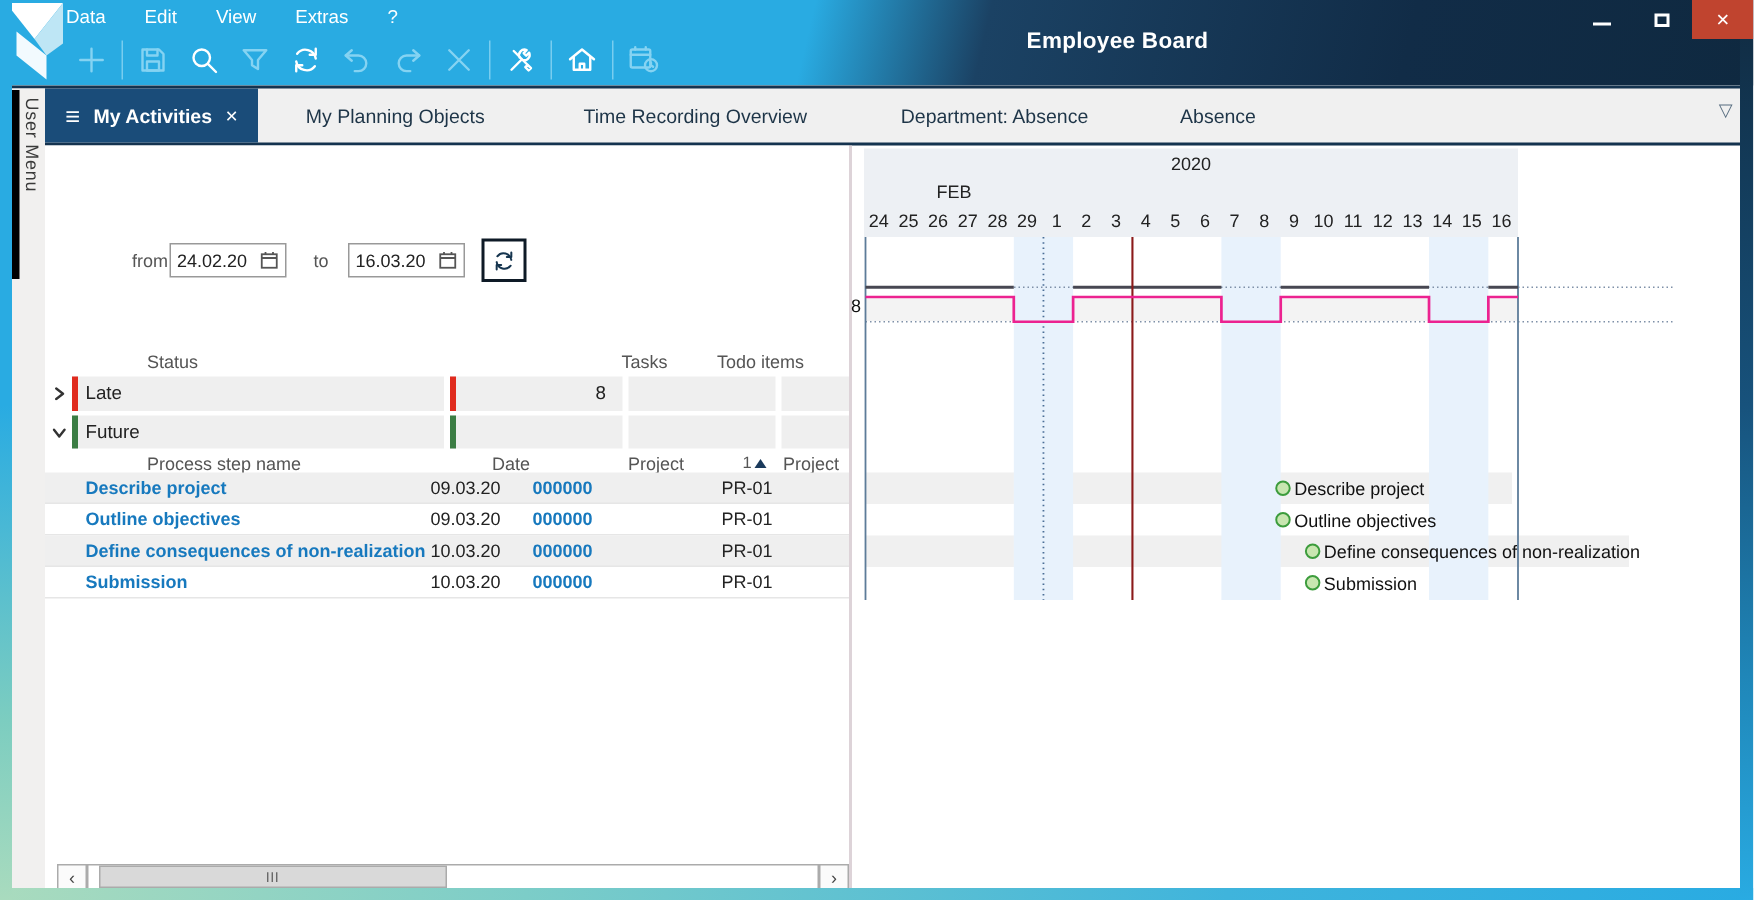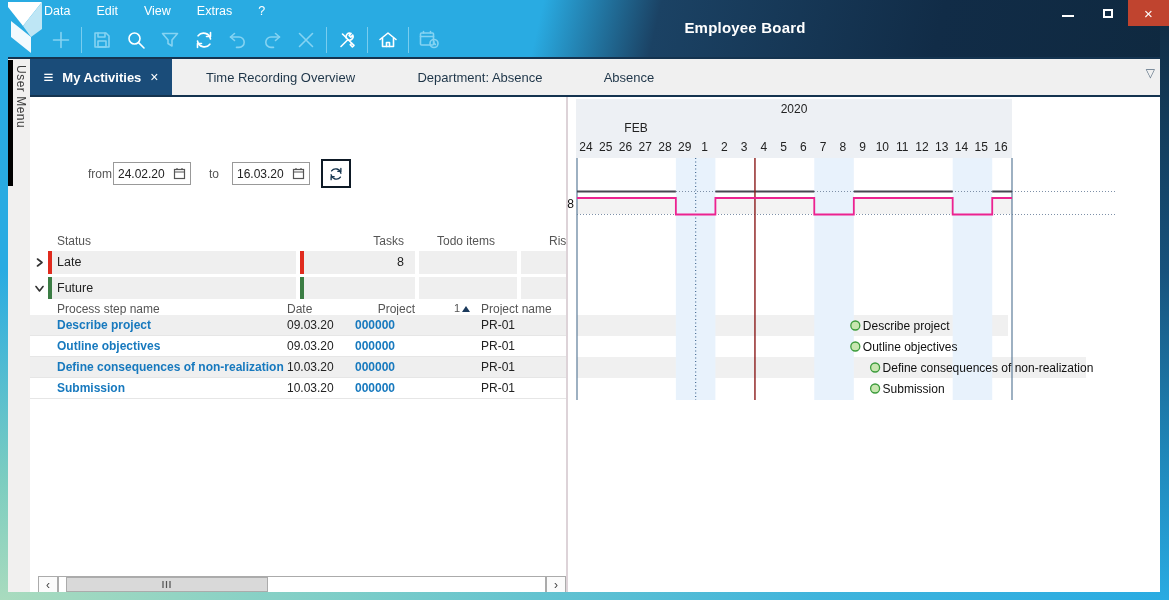--- a/index.html
+++ b/index.html
@@ -48,40 +48,40 @@
   .left-panel{position:absolute;left:30px;top:97px;width:536px;height:495px;background:#fff;overflow:hidden;}
   .splitter{position:absolute;left:566px;top:97px;width:2px;height:495px;background:#DDD3D8;}
   .flabel{position:absolute;font-size:12px;color:#555;}
   .datebox{position:absolute;width:78px;height:23px;border:1px solid #999;background:#fff;
            display:flex;align-items:center;padding:0 4px;}
   .datebox .val{flex:1;font-size:12px;color:#222;}
   .datebox svg{width:13px;height:13px;stroke:#555;fill:none;stroke-width:1.2;}
   .refreshbtn{position:absolute;width:30px;height:29px;border:2px solid #0E1A26;background:#fff;
               display:flex;align-items:center;justify-content:center;}
   .refreshbtn svg{width:18px;height:18px;stroke:#16354F;fill:none;stroke-width:1.8;stroke-linecap:round;stroke-linejoin:round;}
-  .th{position:absolute;font-size:12px;color:#555;}
+  .th{position:absolute;font-size:12px;color:#555;margin-left:41px;}
   .gcell{position:absolute;top:0;height:100%;background:#EFEFEF;padding-left:28px;}
   .cbar{position:absolute;left:0;top:0;width:4px;height:100%;}
   .chev{position:absolute;left:2px;width:14px;height:23px;display:flex;align-items:center;justify-content:center;}
   .chev svg{width:9px;height:9px;stroke:#333;fill:none;stroke-width:1.6;stroke-linecap:round;stroke-linejoin:round;}
   .srow{position:absolute;left:0;width:536px;height:21px;border-bottom:1px solid #E6E6E6;font-size:12px;}
   .srow .name{position:absolute;left:27px;top:3px;color:#1779BE;font-weight:bold;}
   .srow .date{position:absolute;left:257px;top:3px;color:#222;}
   .srow .proj{position:absolute;left:325px;top:3px;width:75px;text-align:left;color:#1779BE;font-weight:bold;}
   .srow .pname{position:absolute;left:451px;top:3px;color:#222;}
   .sort1{color:#555;font-size:11px;}
   .tri-up{display:inline-block;width:0;height:0;border-left:4px solid transparent;
           border-right:4px solid transparent;border-bottom:6px solid #1B3A5C;margin-left:2px;}
   
   .hscroll{position:absolute;left:8px;top:479px;width:528px;height:17px;}
   .sarrow{position:absolute;top:0;width:20px;height:17px;border:1px solid #ABABAB;background:#FBFBFB;
           display:flex;align-items:center;justify-content:center;font-size:12px;color:#444;}
   .strack{position:absolute;left:20px;top:0;width:488px;height:17px;border:1px solid #ABABAB;background:#fff;}
-  .sthumb{position:absolute;left:7px;top:0;width:202px;height:15px;background:#D9D9D9;border:1px solid #ABABAB;
-          display:flex;align-items:center;justify-content:center;font-size:9px;color:#555;letter-spacing:1px;font-weight:bold;}
+  .sthumb{position:absolute;left:7px;top:0;width:232px;height:15px;background:#D9D9D9;border:1px solid #ABABAB;
+          display:flex;align-items:center;justify-content:center;font-size:9px;color:#555;letter-spacing:1px;font-weight:normal;}
   
   .tl-header{position:absolute;left:576px;top:99px;width:436px;height:59px;background:#EDF0F4;font-size:12px;color:#222;}
   .tl-year{position:absolute;left:0;top:3px;width:100%;text-align:center;}
   .tl-feb{position:absolute;left:0;top:22px;width:120px;text-align:center;}
   .tl-mar{position:absolute;left:120px;top:22px;width:316px;text-align:center;}
   .dayrow{position:absolute;left:0;top:41px;width:436px;display:flex;}
   .day{display:inline-block;width:19.7727px;text-align:center;font-size:12px;}
   #gantt-svg{position:absolute;left:566px;top:158px;}
   #gantt-svg text{font-family:"Liberation Sans",sans-serif;font-size:12px;fill:#111;}
 </style>
@@ -195,20 +195,23 @@
         <span>×</span>
       </div>
   </div>
 
   <div class="tabstrip">
     <div class="tab active">
       <span class="hamburger">≡</span>
       <span>My Activities</span>
       <span class="tabclose">×</span>
     </div>
+    <div class="tab" style="width:183px">
+        <span>My Planning Objects</span>
+      </div>
     <div class="tab" style="width:217px">
         <span>Time Recording Overview</span>
       </div>
     <div class="tab" style="width:182px">
         <span>Department: Absence</span>
       </div>
     <div class="tab" style="width:116px">
         <span>Absence</span>
       </div>
   </div>

